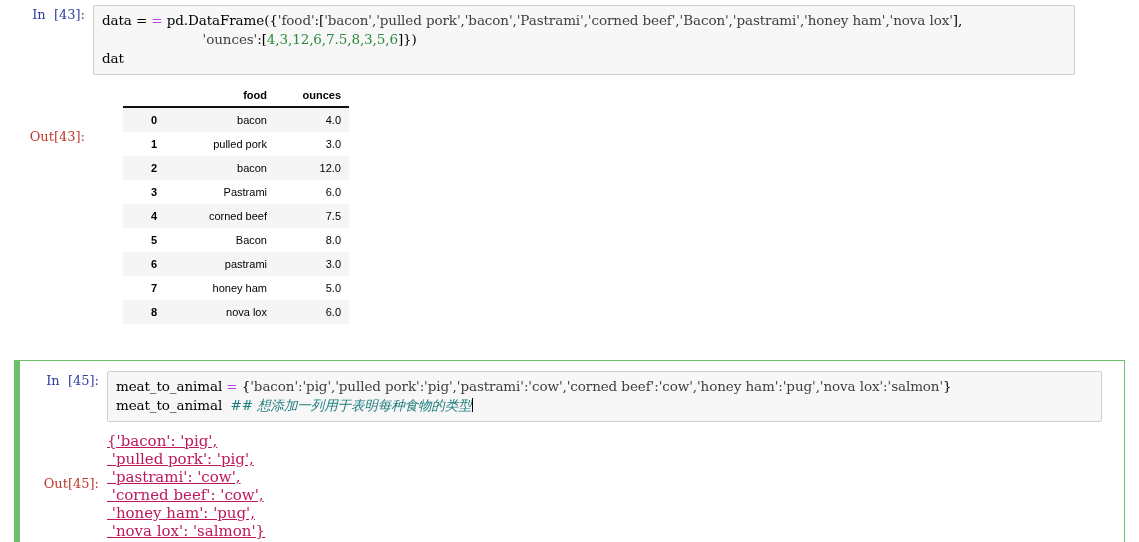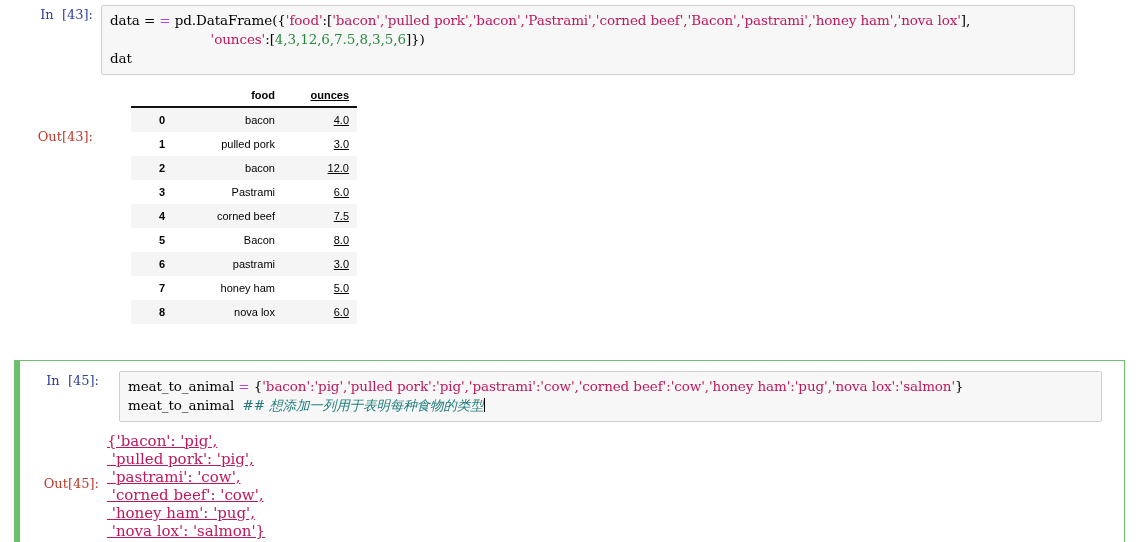--- a/index.html
+++ b/index.html
@@ -80,21 +80,21 @@
   .code-line {
     font-family: "DejaVu Serif", "Liberation Serif", serif;
     font-size: 13.5px;
     line-height: 19px;
     white-space: pre;
     color: #000000;
     letter-spacing: -0.1px;
   }
 
   
-  .tok-str   { color: #be185d; }
+  .tok-str   { color: #404040; }
   .tok-num   { color: #2b8a3e; }
   .tok-op    { color: #bb44dd; }
   .tok-plain { color: #000000; }
   .tok-com   { color: #207d7d; font-style: italic; }
   .caret {
     display: inline-block;
     width: 1px;
     height: 14px;
     background: #000;
     vertical-align: -2px;
@@ -135,37 +135,37 @@
   }
   table.df tbody tr.odd th,
   table.df tbody tr.odd td {
     background: #f5f5f5;
   }
   table.df tbody tr.even th,
   table.df tbody tr.even td {
     background: #ffffff;
   }
   .col-food  { min-width: 86px; }
-  .col-ounces{ min-width: 52px; text-decoration: underline; }
+  .col-ounces{ min-width: 52px; }
 
   
   .out-text {
     font-family: "DejaVu Serif", "Liberation Serif", serif;
     font-size: 15px;
     line-height: 18px;
     white-space: pre;
     color: #be185d;
     text-decoration: underline;
   }
 
   
-  #cell-1 { position: absolute; left: 0px;  top: 4px;   width: 1098px; padding-left: 8px; }
+  #cell-1 { position: absolute; left: 0px;  top: 4px;   width: 1098px; }
   #cell-1 .code-box { margin-right: 22px; }
   #cell-2 { position: absolute; left: 14px; top: 360px; width: 1111px; height: 224px; padding-top: 10px; }
-  #cell-2 .code-box { margin-right: 22px; margin-left: 12px; }
+  #cell-2 .code-box { margin-right: 22px; }
 </style>
 </head>
 <body>
 
 <div class="notebook">
 
   <div class="cell cell-unselected" id="cell-1">
 
     <div class="row">
       <div class="prompt prompt-in">In  [43]:</div>

